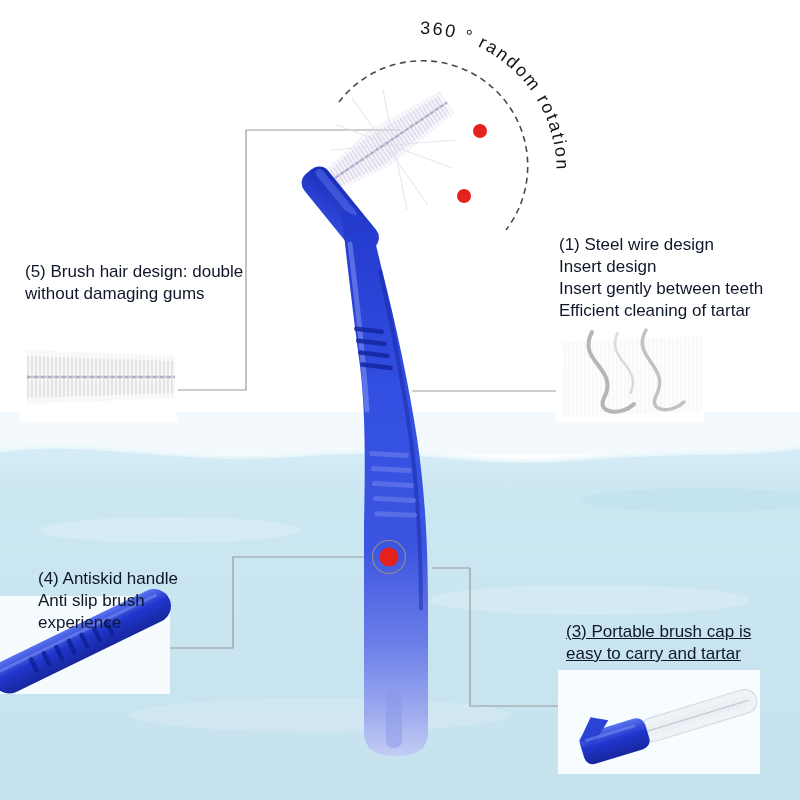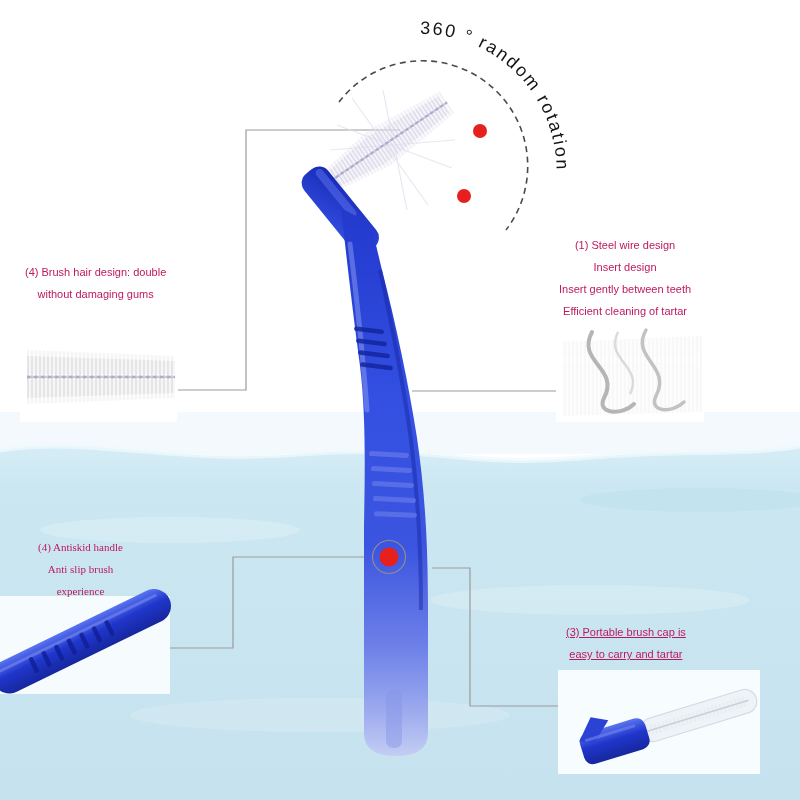--- a/index.html
+++ b/index.html
@@ -1,20 +1,20 @@
 <!DOCTYPE html>
 <html><head>
 <meta charset="utf-8">
 <style>
   * { margin:0; padding:0; box-sizing:border-box; }
   html,body { background:#ffffff; }
   body { font-family:"Liberation Sans", sans-serif; }
   #stage { position:relative; width:800px; height:800px; background:#ffffff; overflow:hidden; }
   #stage > svg.scene { position:absolute; left:0; top:0; }
-  .callout { position:absolute; font-size:11px; line-height:22px; color:#be185d; white-space:nowrap;text-align:center; }
+  .callout { position:absolute; font-size:17px; line-height:22px; color:#0f172a; white-space:nowrap; }
   .arc-label { font-family:"Liberation Sans", sans-serif; font-size:18px; letter-spacing:2px; fill:#141414; }
 </style>
 </head>
 <body>
 
 <div id="stage">
 
   <svg class="scene" width="800" height="800" viewBox="0 0 800 800" xmlns="http://www.w3.org/2000/svg" xmlns:xlink="http://www.w3.org/1999/xlink">
     <defs>
       <linearGradient id="waterGrad" x1="0" y1="0" x2="0" y2="1">
@@ -168,25 +168,25 @@
   </svg>
 
   <div class="callout" style="left:559px; top:234px;">
     <div>(1) Steel wire design</div>
     <div>Insert design</div>
     <div>Insert gently between teeth</div>
     <div>Efficient cleaning of tartar</div>
   </div>
 
   <div class="callout" style="left:25px; top:261px;">
-    <div>(4) Brush hair design: double</div>
+    <div>(5) Brush hair design: double</div>
     <div>without damaging gums</div>
   </div>
 
-  <div class="callout" style="left:38px; top:536px;font-family:Liberation Serif, serif;">
+  <div class="callout" style="left:38px; top:568px;">
     <div>(4) Antiskid handle</div>
     <div>Anti slip brush</div>
     <div>experience</div>
   </div>
 
   <div class="callout" style="left:566px; top:621px;text-decoration:underline;">
     <div>(3) Portable brush cap is</div>
     <div>easy to carry and tartar</div>
   </div>
 

